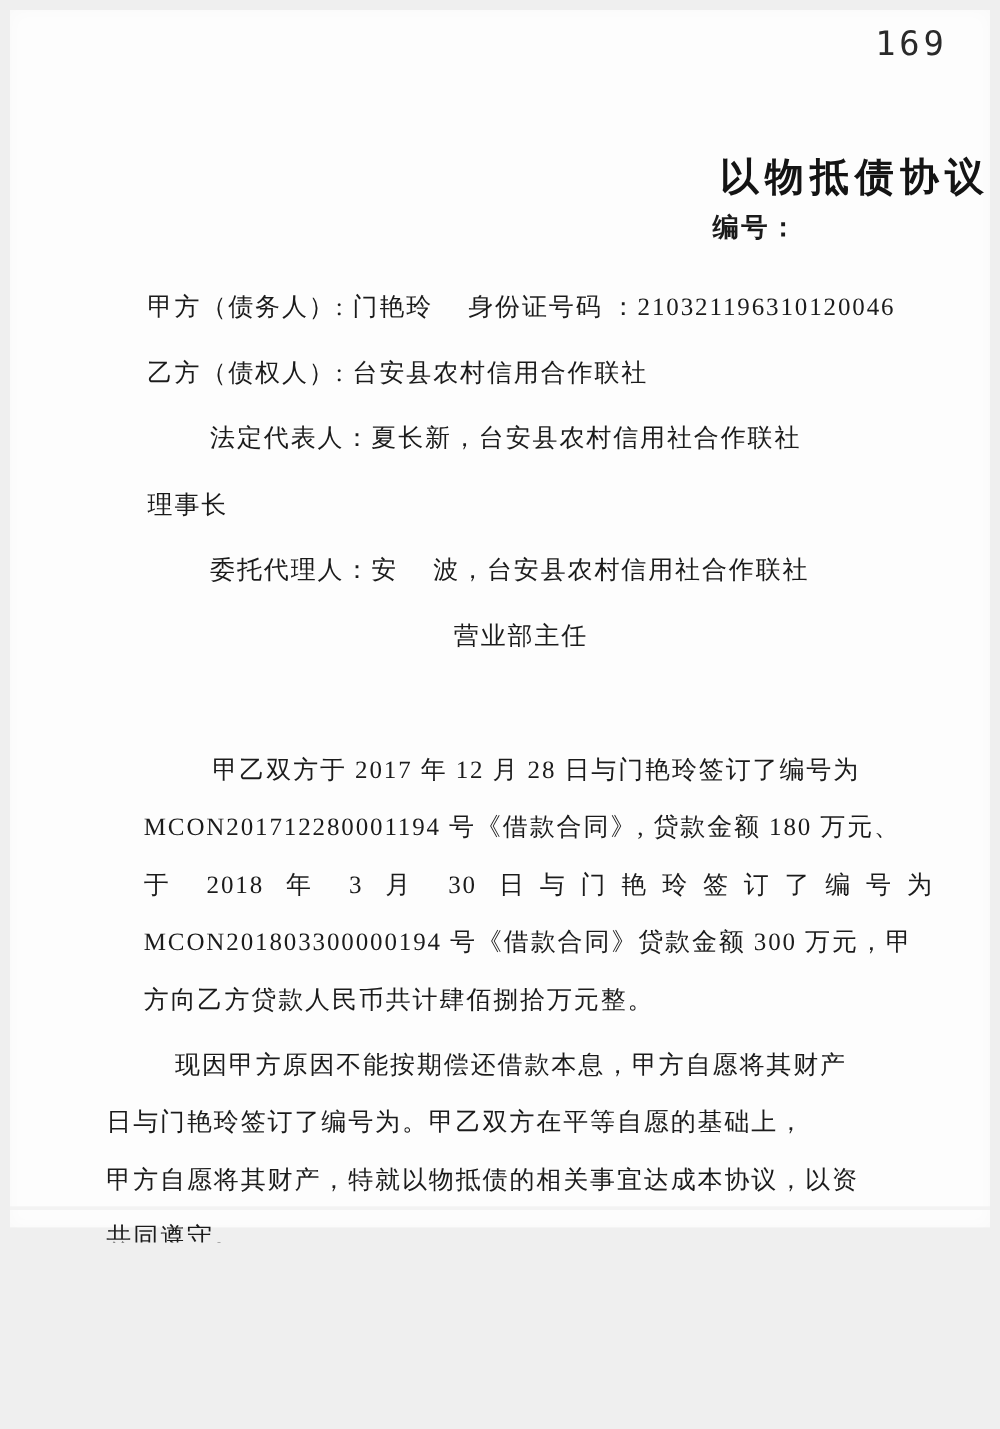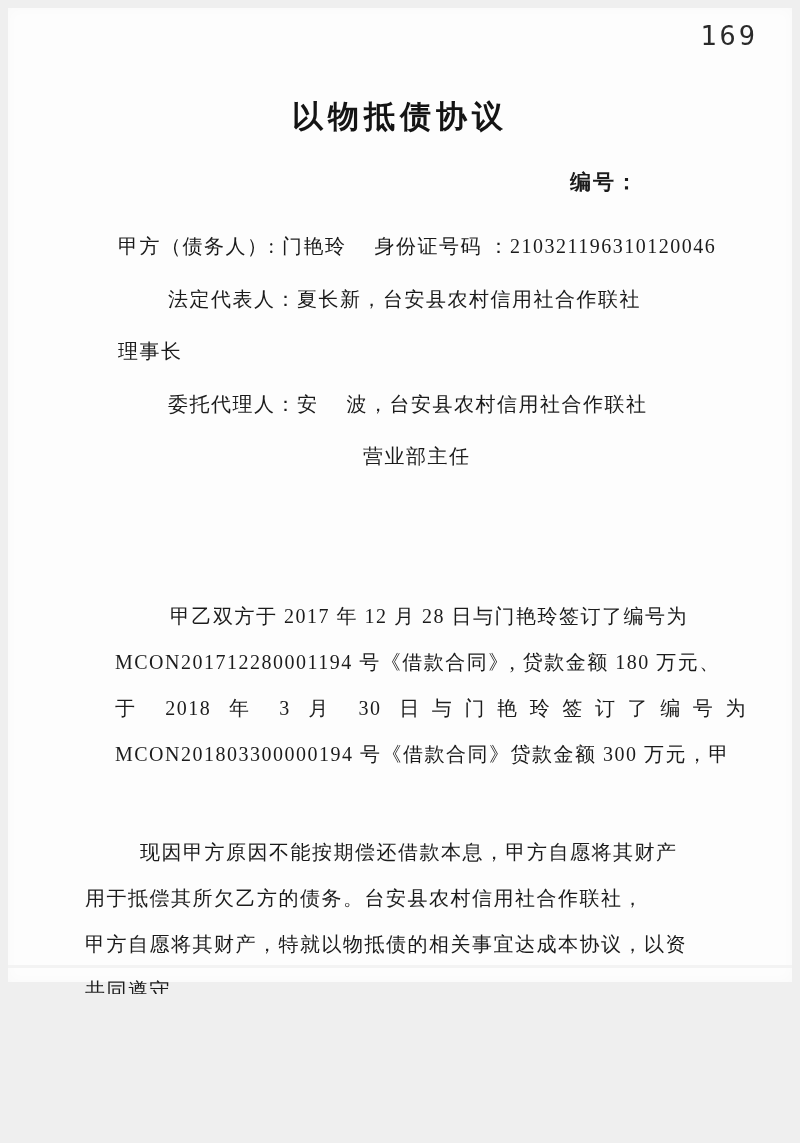--- a/index.html
+++ b/index.html
@@ -39,24 +39,24 @@
     position: absolute;
     top: 12px;
     right: 34px;
     font-family: "DejaVu Sans Mono", monospace;
     font-size: 27px;
     letter-spacing: 3px;
     color: #2a2a2a;
   }
   .doc-title {
     position: absolute;
-    top: 88px;
+    top: 113px;
     left: 0;
     width: 100%;
-    text-align: center;
+    text-align: right;
     font-size: 31px;
     font-weight: bold;
     letter-spacing: 5px;
     color: #141414;
   }
   .doc-number {
     position: absolute;
     top: 160px;
     left: 562px;
     font-size: 21px;
@@ -137,36 +137,38 @@
   <div class="page">
 
     <div class="folio">169</div>
 
     <div class="doc-title">以物抵债协议</div>
 
     <div class="doc-number">编号：</div>
 
     <div class="header-block">
       <div class="hline">甲方（债务人）: 门艳玲　 身份证号码 ：210321196310120046</div>
+      <div class="hline">乙方（债权人）: 台安县农村信用合作联社</div>
       <div class="hline indent-50">法定代表人：夏长新，台安县农村信用社合作联社</div>
       <div class="hline">理事长</div>
       <div class="hline indent-50">委托代理人：安　 波，台安县农村信用社合作联社</div>
       <div class="hline indent-245">营业部主任</div>
     </div>
 
     <div class="para-block-1">
       <div class="bline indent-para">甲乙双方于 2017 年 12 月 28 日与门艳玲签订了编号为</div>
       <div class="bline">MCON201712280001194 号《借款合同》, 贷款金额 180 万元、</div>
       <div class="bline justified">于 2018 年 3 月 30 日与门艳玲签订了编号为</div>
       <div class="bline">MCON201803300000194 号《借款合同》贷款金额 300 万元，甲</div>
+      <div class="bline">方向乙方贷款人民币共计肆佰捌拾万元整。</div>
     </div>
 
     <div class="para-block-2">
       <div class="bline indent-para">现因甲方原因不能按期偿还借款本息，甲方自愿将其财产</div>
-      <div class="bline">用于抵偿其所欠乙方的债务。台安县农村信用社合作联社，</div>
+      <div class="bline">日与门艳玲签订了编号为。甲乙双方在平等自愿的基础上，</div>
       <div class="bline">甲方自愿将其财产，特就以物抵债的相关事宜达成本协议，以资</div>
       <div class="bline">共同遵守。</div>
     </div>
 
     <div class="section-heading">第一条 债务数额</div>
 
     <div class="footer-page-number">1</div>
 
     <div class="scan-artifact-line"></div>
   </div>

